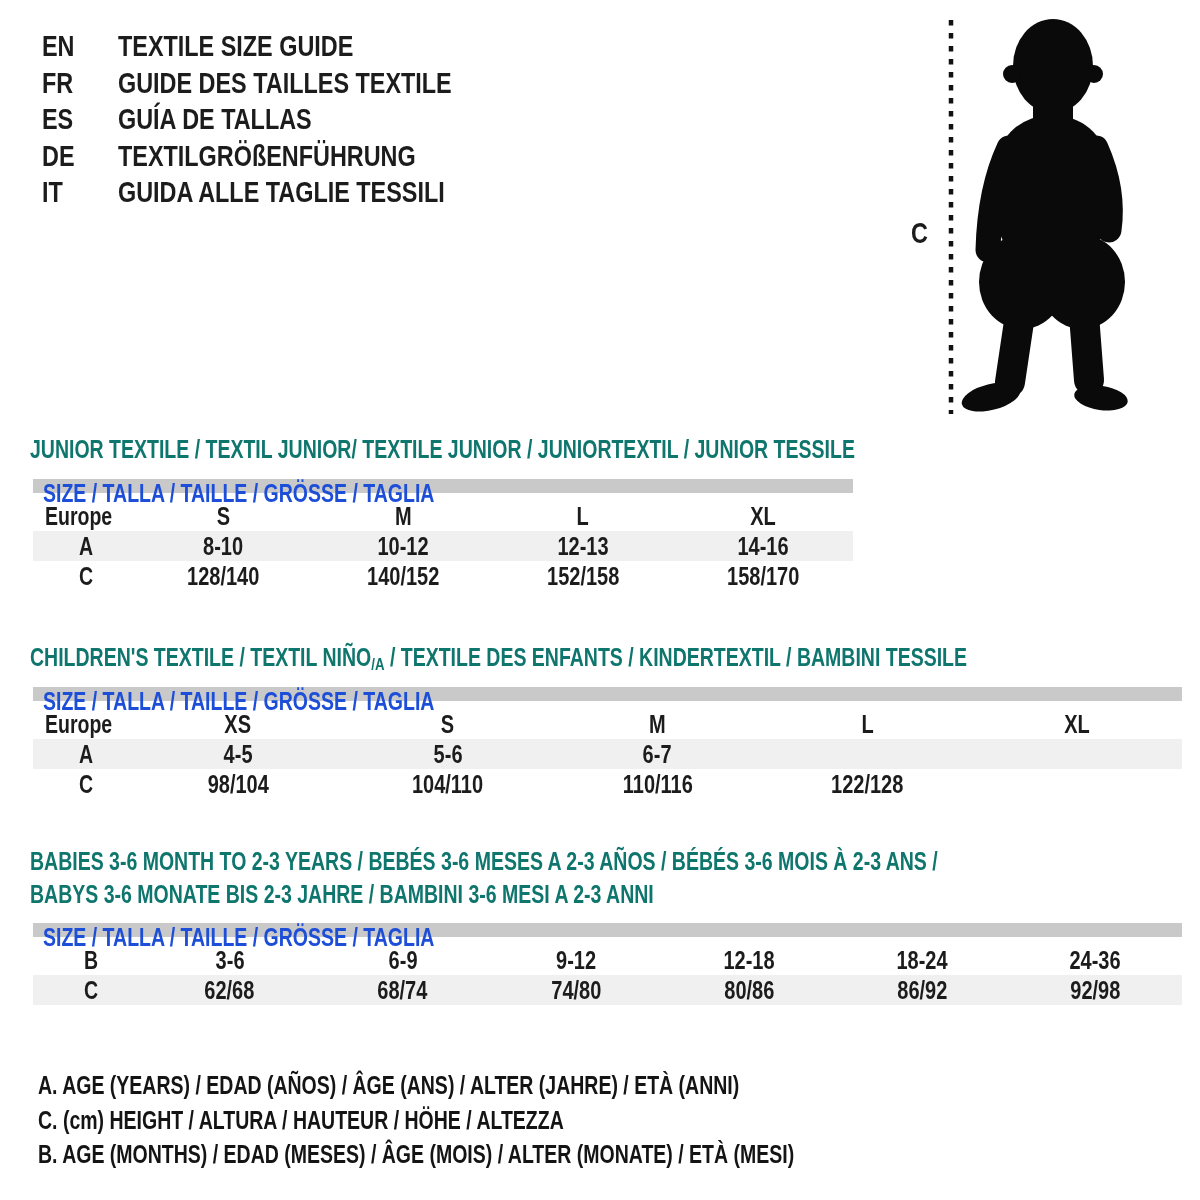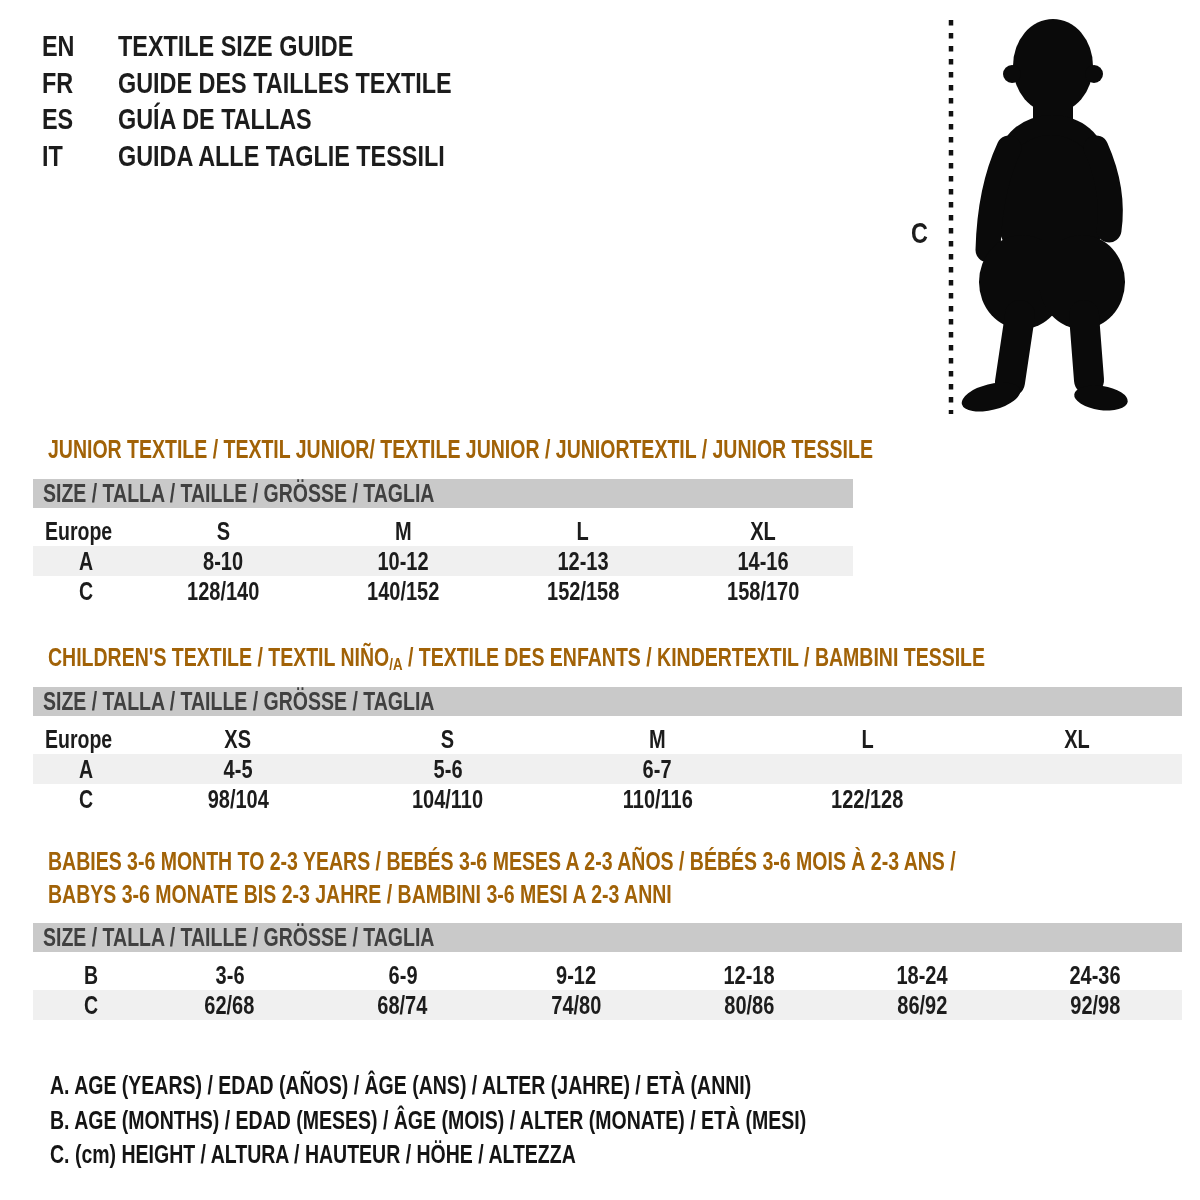--- a/index.html
+++ b/index.html
@@ -15,58 +15,62 @@
   
   .lang-block { position:absolute; left:42px; top:28px; }
   .lang-row { display:flex; height:36.5px; align-items:center; font-size:30px; }
   .lang-code { width:76px; }
 
   
   .figure { position:absolute; left:905px; top:10px; width:280px; height:410px; }
   .figure-label { position:absolute; left:6px; top:206px; font-size:30px; }
 
   
-  .section-title { position:absolute; left:48px; font-size:25px; color:#a16207; line-height:33px; }
+  .section-title { position:absolute; left:30px; font-size:25px; color:#0f766e; line-height:33px; }
   .title-sub { font-size:17px; vertical-align:-4px; }
 
   
   .sizetable { position:absolute; left:33px; }
   .thead {
-    background:#c9c9c9; height:29px; line-height:29px; padding-left:10px;
-    font-size:25px; color:#404040; margin-bottom:8px;
+    background:#c9c9c9; height:14px; line-height:29px; padding-left:10px;
+    font-size:25px; color:#1d4ed8; margin-bottom:8px;
   }
   .trow { display:grid; height:30px; line-height:30px; font-size:25px; }
   .cols4 { grid-template-columns:100px repeat(4,1fr); }
   .cols5 { grid-template-columns:100px repeat(5,1fr); }
   .cols6 { grid-template-columns:110px repeat(6,1fr); }
   .trow .lab { text-align:center; padding-left:10px; }
   .trow .val { text-align:center; }
   .shade { background:#f0f0f0; }
 
   
-  .legend { position:absolute; left:50px; top:1068px; font-size:25px; color:#141414; }
+  .legend { position:absolute; left:38px; top:1068px; font-size:25px; color:#141414; }
   .legend-line { height:34.5px; line-height:34.5px; }
 </style>
 </head>
 <body>
 
 <div class="page">
 
   <div class="lang-block">
     <div class="lang-row">
       <span class="lang-code"><span class="cond-l">EN</span></span>
       <span class="cond-l">TEXTILE SIZE GUIDE</span>
     </div>
     <div class="lang-row">
       <span class="lang-code"><span class="cond-l">FR</span></span>
       <span class="cond-l">GUIDE DES TAILLES TEXTILE</span>
     </div>
     <div class="lang-row">
       <span class="lang-code"><span class="cond-l">ES</span></span>
       <span class="cond-l">GUÍA DE TALLAS</span>
+    </div>
+    <div class="lang-row">
+      <span class="lang-code"><span class="cond-l">DE</span></span>
+      <span class="cond-l">TEXTILGRÖßENFÜHRUNG</span>
     </div>
     <div class="lang-row">
       <span class="lang-code"><span class="cond-l">IT</span></span>
       <span class="cond-l">GUIDA ALLE TAGLIE TESSILI</span>
     </div>
   </div>
 
   <div class="figure">
     <svg width="280" height="410" viewBox="0 0 280 410">
       <line x1="46" y1="10" x2="46" y2="404" stroke="#111111" stroke-width="4.5" stroke-dasharray="5.5 7.5"></line>
@@ -168,17 +172,17 @@
       <span class="val"><span class="cond-c">68/74</span></span>
       <span class="val"><span class="cond-c">74/80</span></span>
       <span class="val"><span class="cond-c">80/86</span></span>
       <span class="val"><span class="cond-c">86/92</span></span>
       <span class="val"><span class="cond-c">92/98</span></span>
     </div>
   </div>
 
   <div class="legend">
     <div class="legend-line"><span class="cond-l">A. AGE (YEARS) / EDAD (AÑOS) / ÂGE (ANS) / ALTER (JAHRE) / ETÀ (ANNI)</span></div>
+    <div class="legend-line"><span class="cond-l">C. (cm) HEIGHT / ALTURA / HAUTEUR / HÖHE / ALTEZZA</span></div>
     <div class="legend-line"><span class="cond-l">B. AGE (MONTHS) / EDAD (MESES) / ÂGE (MOIS) / ALTER (MONATE) / ETÀ (MESI)</span></div>
-    <div class="legend-line"><span class="cond-l">C. (cm) HEIGHT / ALTURA / HAUTEUR / HÖHE / ALTEZZA</span></div>
   </div>
 
 </div>
 
 </body></html>

